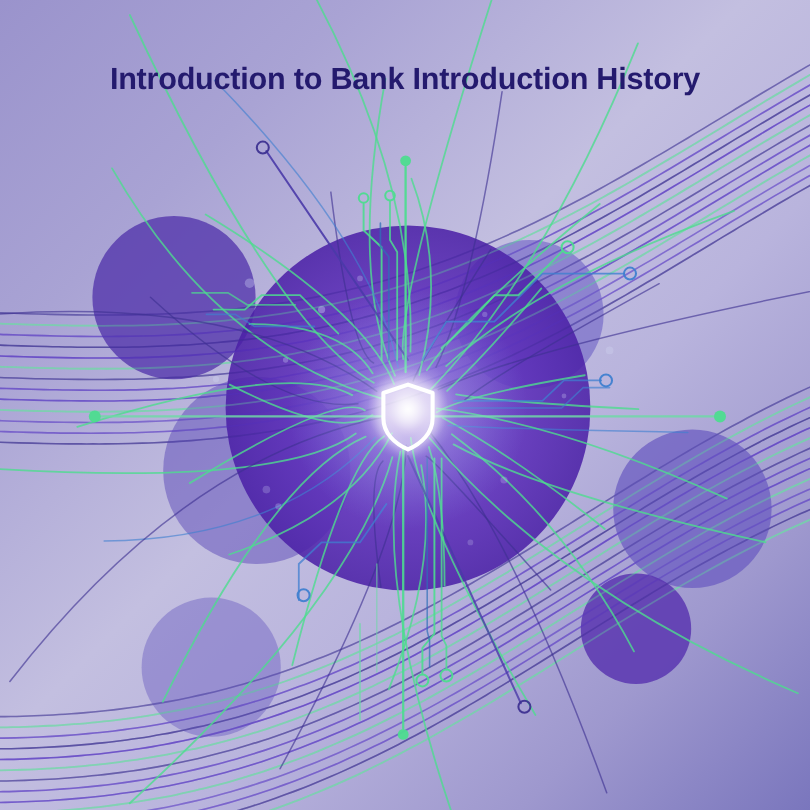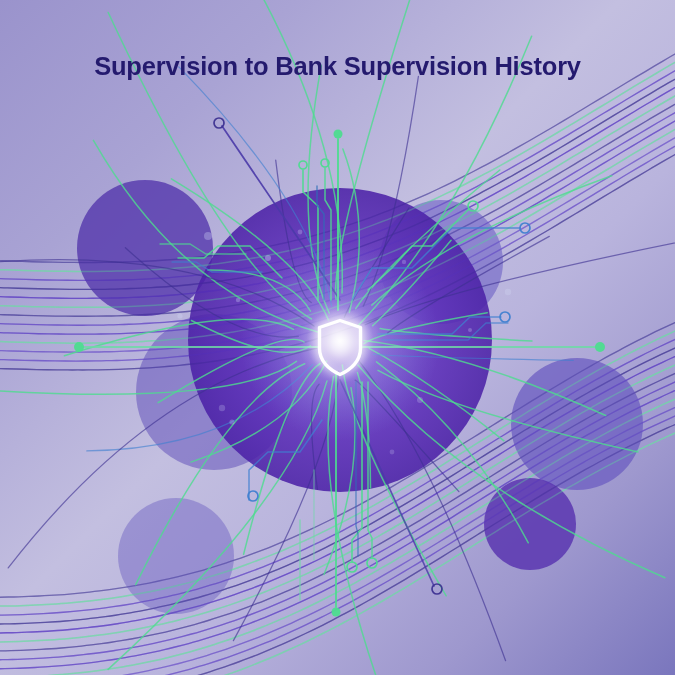--- a/index.html
+++ b/index.html
@@ -304,16 +304,16 @@
           <circle cx="470" cy="330" r="2" fill="#dfe9ff" opacity="0.25"></circle>
           <circle cx="508" cy="292" r="3.2" fill="#dfe9ff" opacity="0.2"></circle>
           <circle cx="392" cy="452" r="2.4" fill="#dfe9ff" opacity="0.2"></circle>
           <circle cx="180" cy="316" r="2.6" fill="#dfe9ff" opacity="0.22"></circle>
         </g>
 
     </g>
   </svg>
 
   <div id="title-layer">
-    <h1 class="hero-title">Supervision to Bank Supervision History</h1>
+    <h1 class="hero-title">Introduction to Bank Introduction History</h1>
   </div>
 
 </div>
 
 </body></html>

